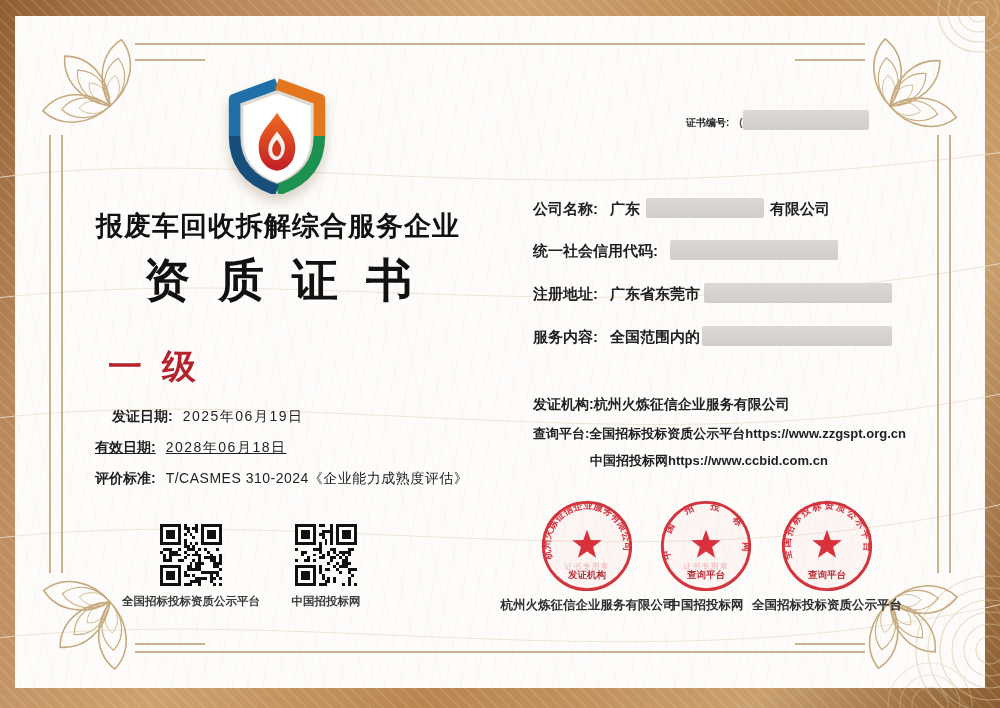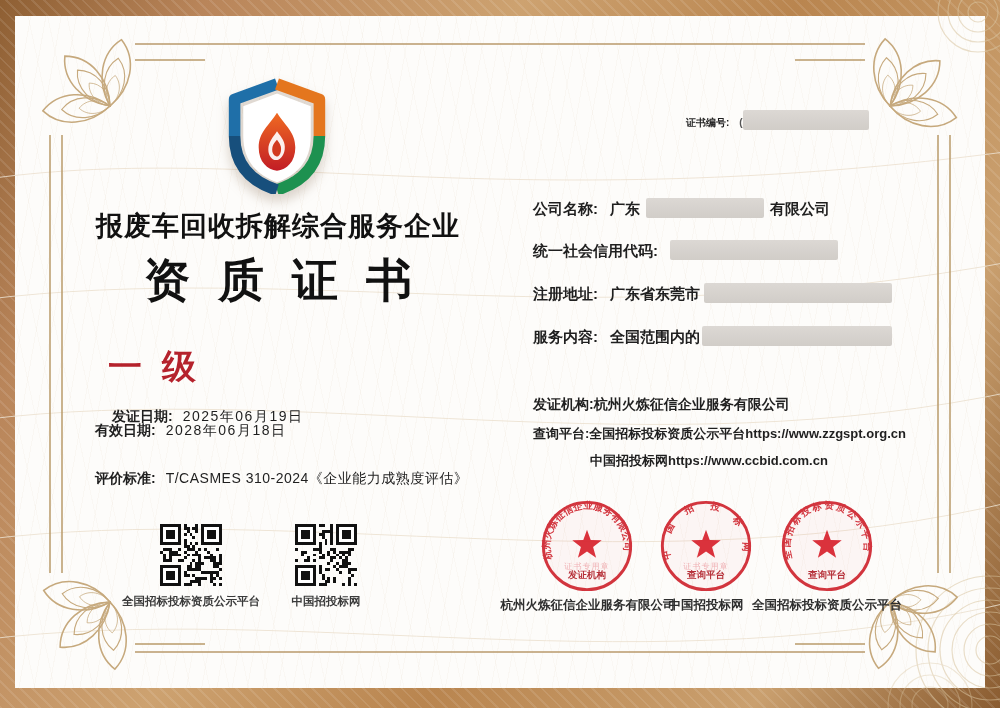--- a/index.html
+++ b/index.html
@@ -161,21 +161,21 @@
   <div class="abs issuer-row" style="left:533px;top:396px;">
     <span>发证机构:</span><span>杭州火炼征信企业服务有限公司</span>
   </div>
   <div class="abs query-row" style="left:590px;top:452px;">
     <span>中国招投标网https://www.ccbid.com.cn</span>
   </div>
 
   <div class="abs left-row" style="left:95px;top:408px;margin-left:17px;">
     <span class="lbl">发证日期:</span><span class="val">2025年06月19日</span>
   </div>
-  <div class="abs left-row" style="left:95px;top:422px;">
+  <div class="abs left-row" style="left:95px;top:439px;text-decoration:underline;">
     <span class="lbl">有效日期:</span><span class="val">2028年06月18日</span>
   </div>
   <div class="abs left-row" style="left:95px;top:470px;">
     <span class="lbl">评价标准:</span><span class="val" style="letter-spacing:0.5px;">T/CASMES 310-2024《企业能力成熟度评估》</span>
   </div>
 
   <svg class="qr" style="left:160px;top:524px;" width="62" height="62" viewBox="0 0 21 21">
       <g fill="#111" shape-rendering="crispEdges">
         <rect x="0" y="0" width="7" height="7"></rect>
         <rect x="1" y="1" width="5" height="5" fill="#fff"></rect>

